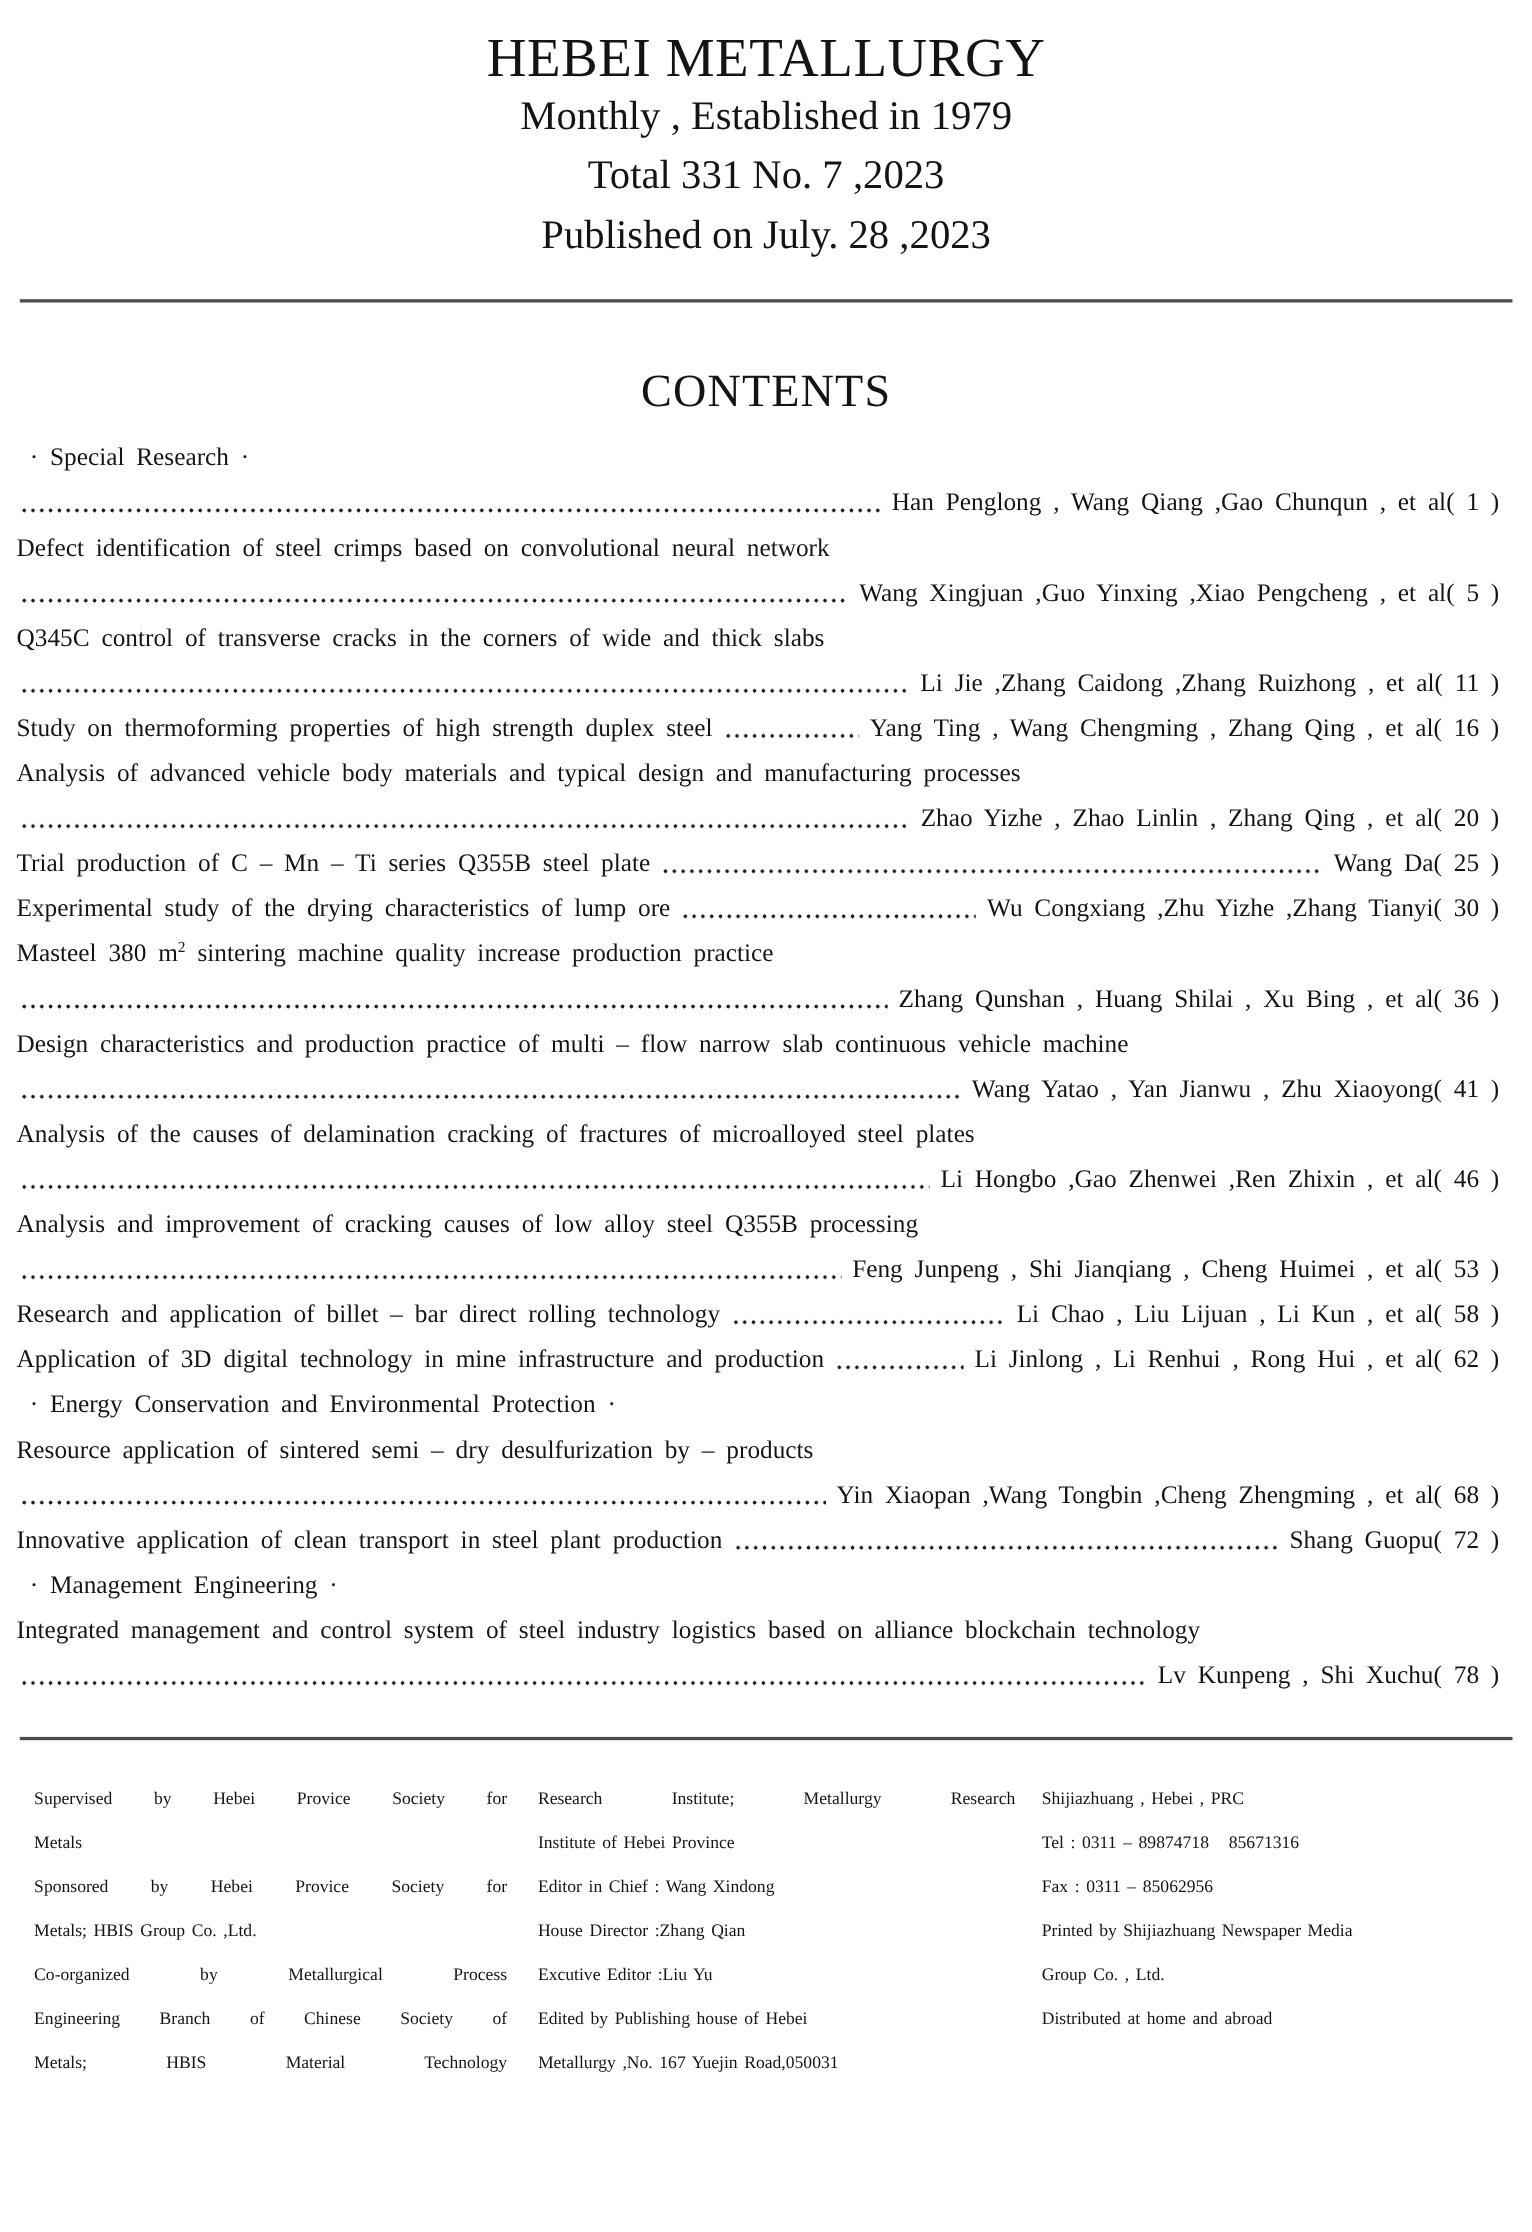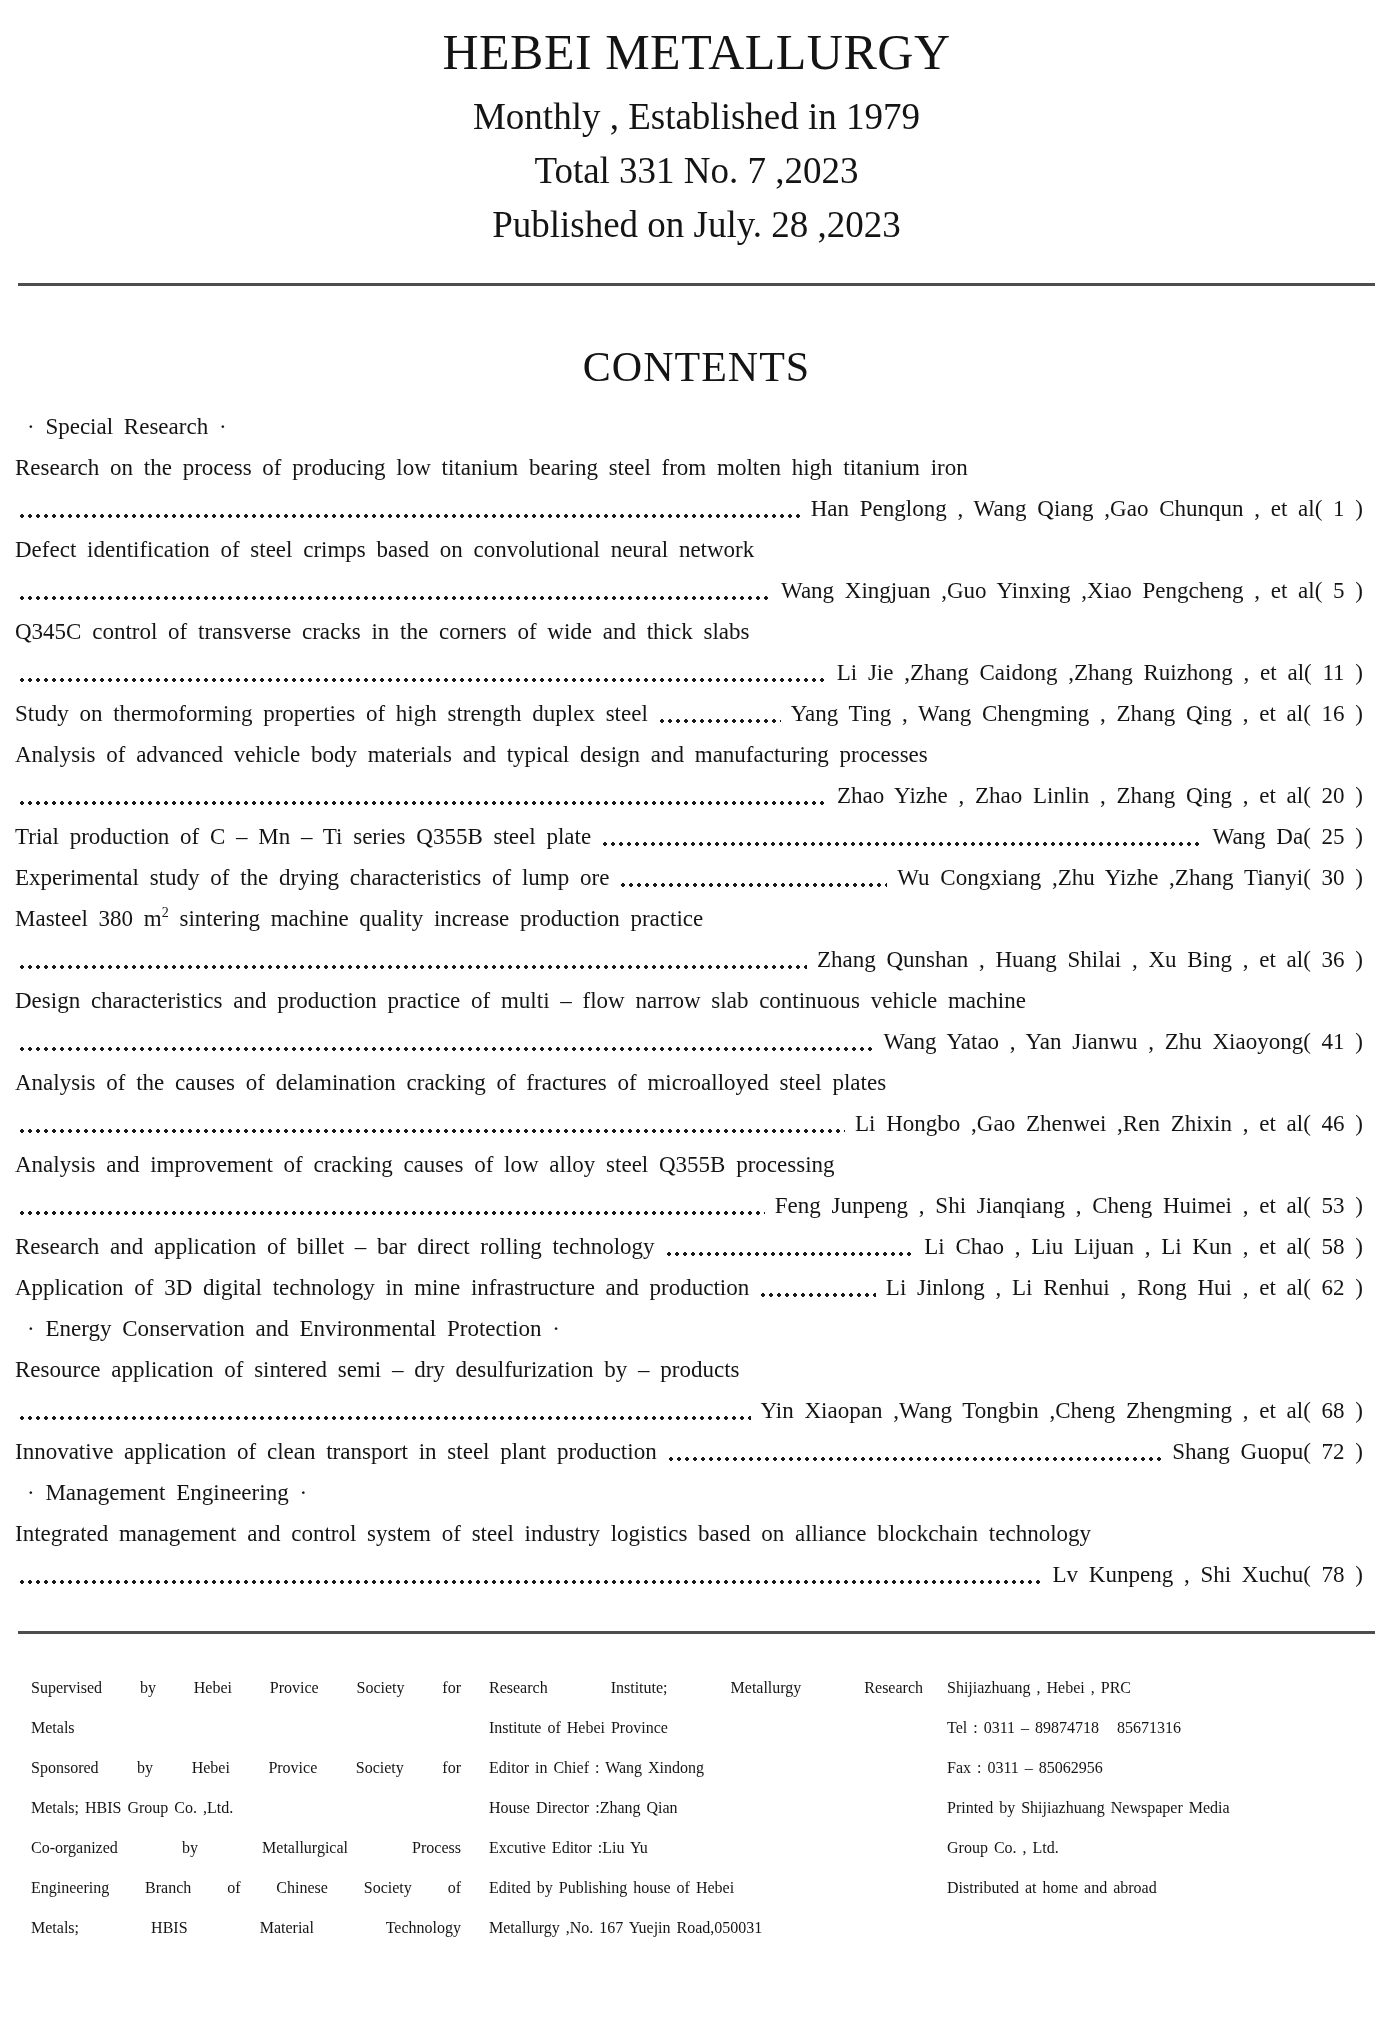--- a/index.html
+++ b/index.html
@@ -5,21 +5,21 @@
   html,body { margin:0; padding:0; background:#ffffff; }
   .page {
     position:relative; width:1393px; height:2029px; overflow:hidden;
     background:#ffffff; color:#141414;
     font-family:"Liberation Serif","DejaVu Serif",serif;
   }
   
   .masthead { text-align:center; padding-top:26px; }
   .masthead-title { font-size:50px; line-height:52px; font-weight:normal; margin:0; letter-spacing:0.5px; }
   .masthead-sub { font-size:37px; line-height:54px; }
-  .masthead-sub.first { margin-top:12px; }
+  .masthead-sub.first { margin-top:1px; }
   
   .rule { height:3px; background:#4d4d4d; margin-left:18px; margin-right:18px; }
   .rule-top { margin-top:31px; }
   .rule-bottom { margin-top:36px; }
   
   .contents-title { text-align:center; font-size:42px; line-height:42px; margin-top:60px; letter-spacing:1px; }
   .toc { margin:18px 30px 0 15px; font-size:23px; word-spacing:5px; }
   .toc-row { display:flex; height:41px; white-space:nowrap; }
   .toc-row > span { line-height:41px; display:block; }
   .toc-section { padding-left:6px; }
@@ -58,23 +58,20 @@
   </div>
 
   <div class="rule rule-top"></div>
 
   <div class="contents-title">CONTENTS</div>
 
   <div class="toc">
       <div class="toc-row toc-section">
         <span class="toc-section">· Special Research ·</span>
       </div>
-      <div class="toc-row toc-title">
-        <span class="toc-title">Research on the process of producing low titanium bearing steel from molten high titanium iron</span>
-      </div>
       <div class="toc-row toc-leader">
         <div class="dots"></div>
         <span class="authors">Han Penglong , Wang Qiang ,Gao Chunqun , et al( 1 )</span>
       </div>
       <div class="toc-row toc-title">
         <span class="toc-title">Defect identification of steel crimps based on convolutional neural network</span>
       </div>
       <div class="toc-row toc-leader">
         <div class="dots"></div>
         <span class="authors">Wang Xingjuan ,Guo Yinxing ,Xiao Pengcheng , et al( 5 )</span>

